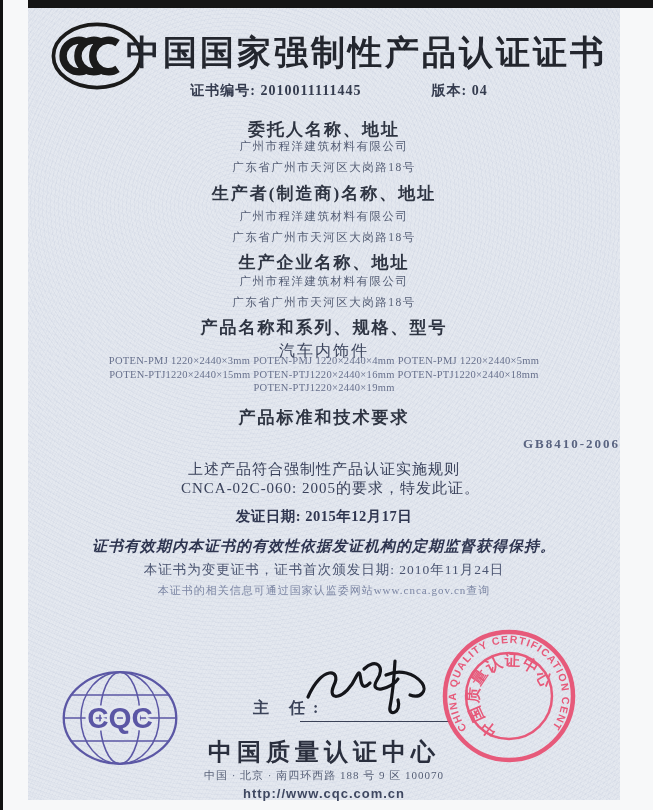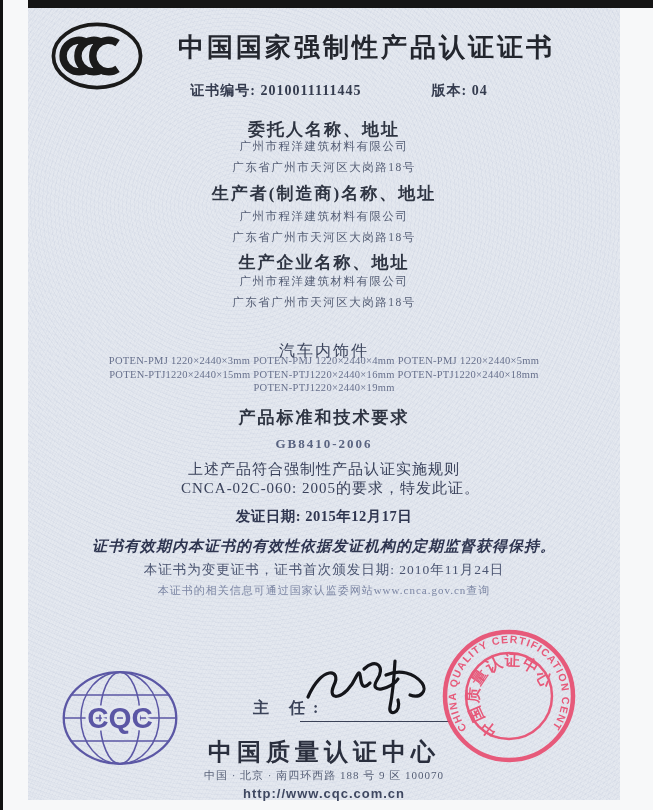--- a/index.html
+++ b/index.html
@@ -14,21 +14,21 @@
     position:absolute;left:28px;top:8px;width:592px;height:792px;
     background-color:#e4e8ef;
     background-image:
       repeating-radial-gradient(circle at 35% 25%, rgba(140,155,190,.07) 0 1px, transparent 1px 4px),
       repeating-linear-gradient(115deg, rgba(130,145,180,.05) 0 1px, transparent 1px 3px),
       repeating-linear-gradient(25deg, rgba(150,160,195,.04) 0 2px, transparent 2px 6px);
   }
   .abs{position:absolute;}
   .ctr{text-align:center;}
   .title{
-    font-size:26px;font-weight:bold;color:#23262e;letter-spacing:3px;
+    font-size:34px;font-weight:bold;color:#23262e;letter-spacing:3px;
     font-family:Liberation Serif, serif;
   }
   .cert-row{display:flex;justify-content:center;gap:70px;font-size:14px;font-weight:bold;color:#343b4e;letter-spacing:1px;}
   .sec-head{font-size:17px;font-weight:bold;color:#2e3442;letter-spacing:2px;}
   .sm{font-size:11.5px;color:#555e75;letter-spacing:1.5px;}
   .models{font-size:10.5px;line-height:13.5px;color:#67708c;letter-spacing:.3px;}
   .gb{font-size:13px;color:#596380;letter-spacing:2px;font-weight:bold;}
   .stmt{font-size:15px;font-weight:normal;color:#39415a;line-height:19px;letter-spacing:1px;}
   .dates{display:flex;justify-content:center;gap:65px;font-size:14.5px;font-weight:bold;color:#2f3650;letter-spacing:.5px;}
   .note1{font-size:15px;font-weight:bold;color:#2e3550;letter-spacing:1px;font-style:italic;}
@@ -77,25 +77,26 @@
   <div class="abs ctr sm" style="left:0;right:0;top:152px;">广东省广州市天河区大岗路18号</div>
 
   <div class="abs ctr sec-head" style="left:0;right:0;top:174px;">生产者(制造商)名称、地址</div>
   <div class="abs ctr sm" style="left:0;right:0;top:201px;">广州市程洋建筑材料有限公司</div>
   <div class="abs ctr sm" style="left:0;right:0;top:222px;">广东省广州市天河区大岗路18号</div>
 
   <div class="abs ctr sec-head" style="left:0;right:0;top:243px;">生产企业名称、地址</div>
   <div class="abs ctr sm" style="left:0;right:0;top:266px;">广州市程洋建筑材料有限公司</div>
   <div class="abs ctr sm" style="left:0;right:0;top:287px;">广东省广州市天河区大岗路18号</div>
 
+  <div class="abs ctr sec-head" style="left:0;right:0;top:308px;">产品名称和系列、规格、型号</div>
   <div class="abs ctr sec-head" style="left:0;right:0;top:333px;font-weight:normal;font-size:16px;color:#3b445c;">汽车内饰件</div>
   <div class="abs ctr models" style="left:61px;top:346px;width:470px;">POTEN-PMJ 1220×2440×3mm POTEN-PMJ 1220×2440×4mm POTEN-PMJ 1220×2440×5mm POTEN-PTJ1220×2440×15mm POTEN-PTJ1220×2440×16mm POTEN-PTJ1220×2440×18mm POTEN-PTJ1220×2440×19mm</div>
 
   <div class="abs ctr sec-head" style="left:0;right:0;top:398px;">产品标准和技术要求</div>
-  <div class="abs ctr gb" style="left:0;right:0;top:428px;">GB8410-2006</div>
+  <div class="abs ctr gb" style="left:0;right:0;top:428px;text-align:right;">GB8410-2006</div>
 
   <div class="abs ctr stmt" style="left:0;right:0;top:452px;">上述产品符合强制性产品认证实施规则</div>
   <div class="abs ctr stmt" style="left:0;right:0;top:471px;padding-left:13px;">CNCA-02C-060: 2005的要求，特发此证。</div>
 
   <div class="abs dates" style="left:0;right:0;top:499px;">
     <span>
       <span>发证日期:</span>
       <span>2015年12月17日</span>
     </span>
   </div>

